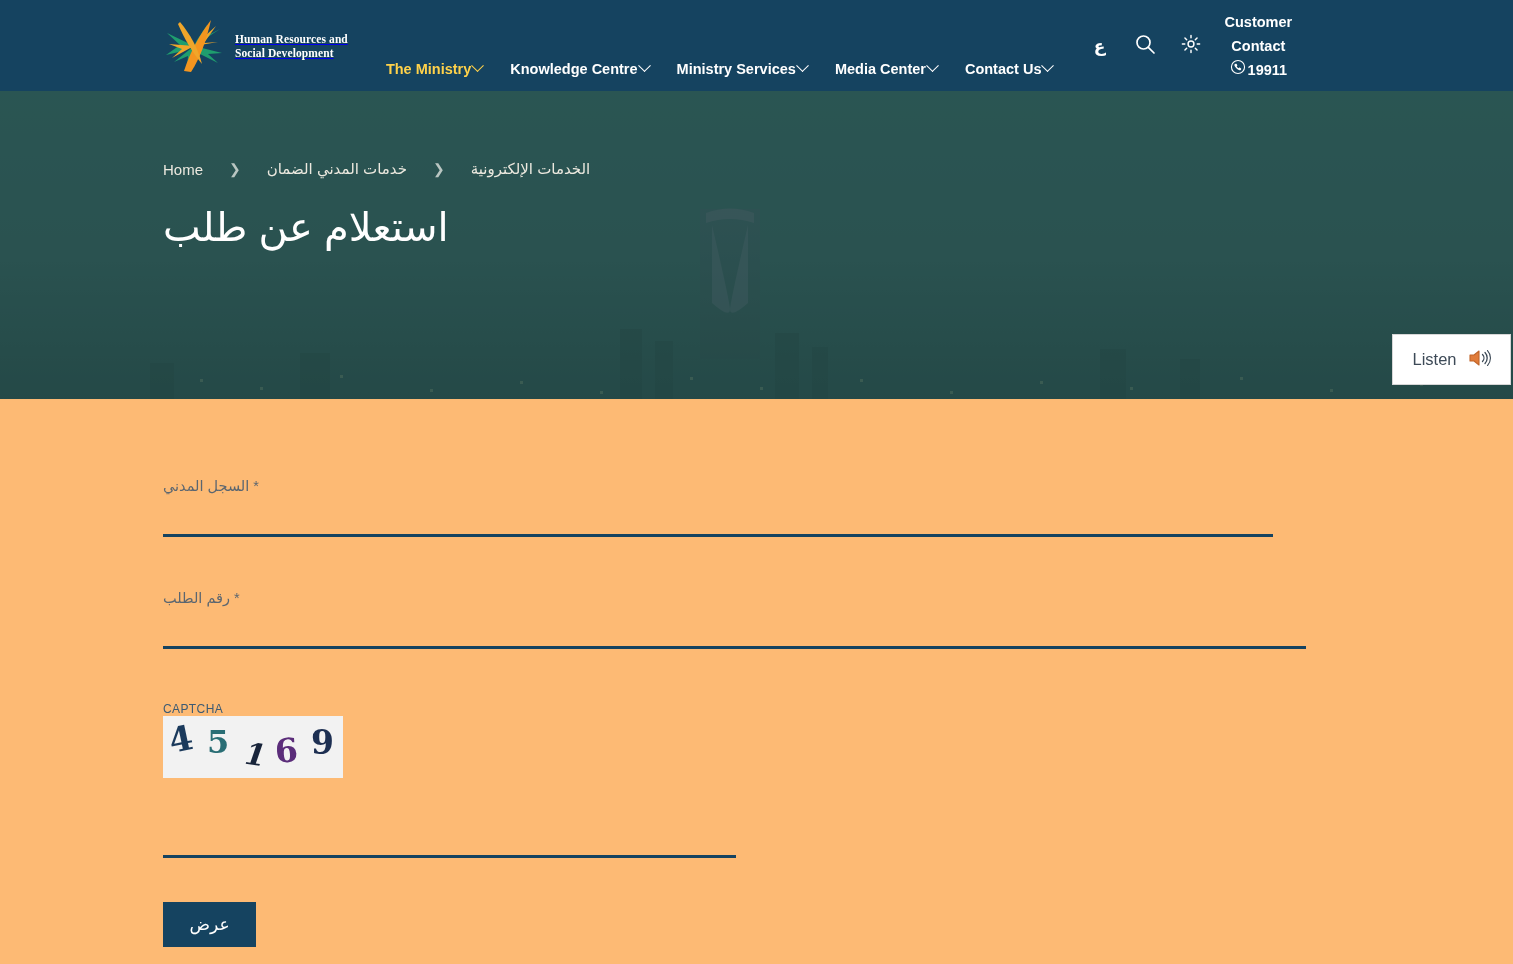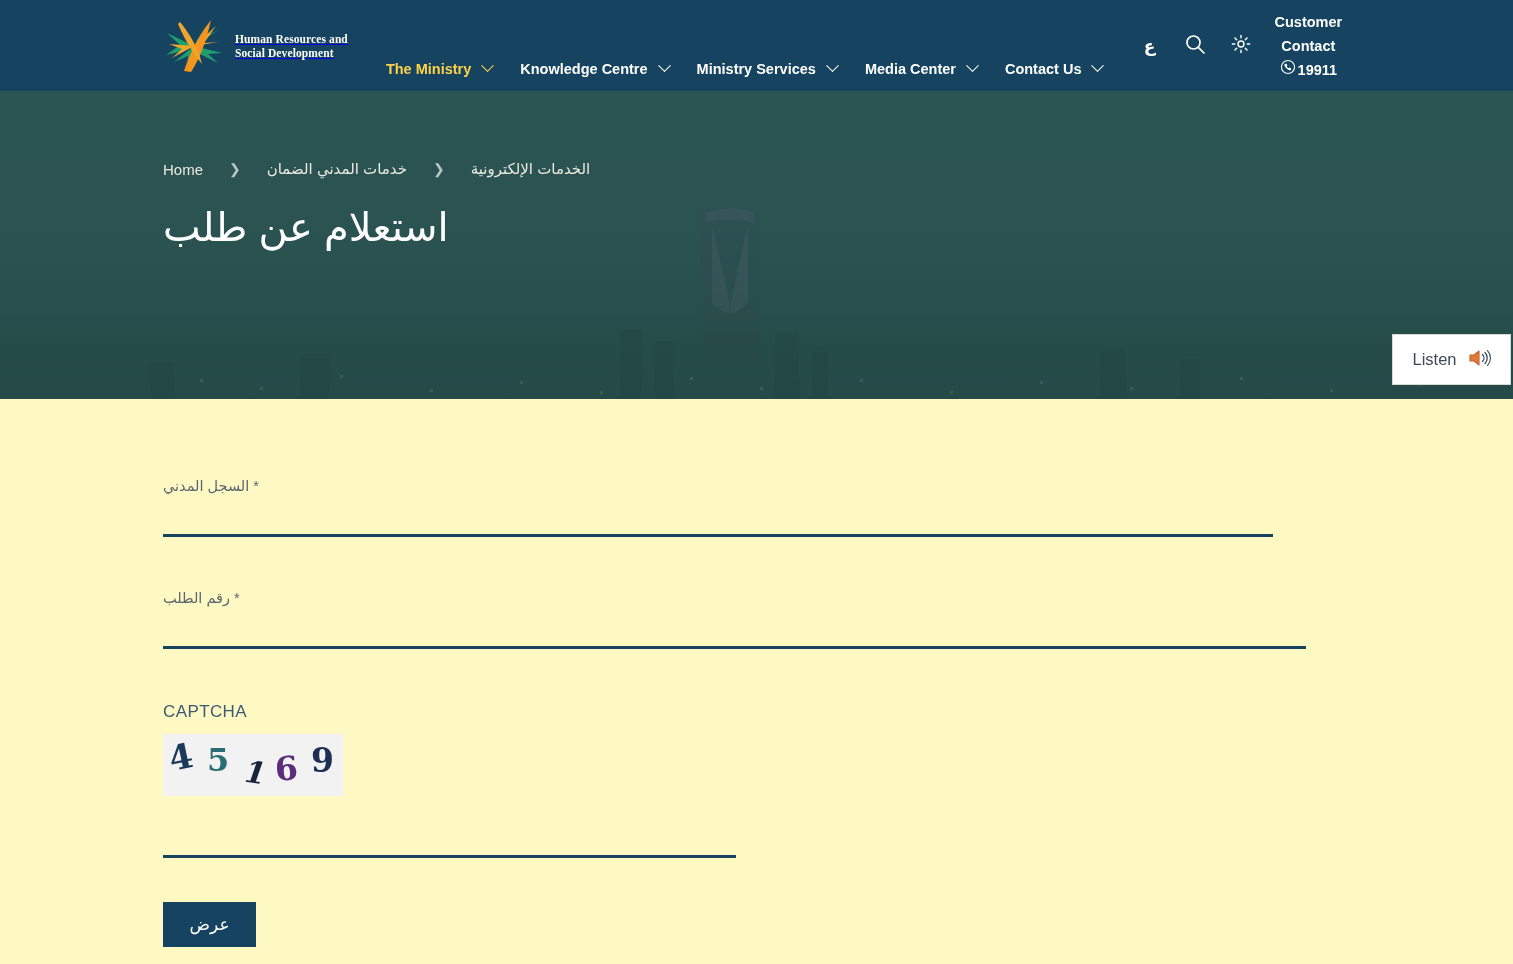--- a/index.html
+++ b/index.html
@@ -39,21 +39,21 @@
     margin-left: 24px;
     gap: 0;
   }
   .nav-item {
     color: #ffffff;
     font-size: 14.5px;
     font-weight: 700;
     padding: 0 14px;
     white-space: nowrap;
     cursor: pointer;
-    display: flex; align-items: center; gap: 12px;
+    display: flex; align-items: center; gap: 2px;
     text-decoration: none;
     margin-top: 46px;
   }
   .nav-item.is-active { color: #ffd24a; }
   .caret {
     display: inline-block;
     width: 9px; height: 9px;
     border-right: 1.6px solid currentColor;
     border-bottom: 1.6px solid currentColor;
     transform: rotate(45deg) translate(-2px,-2px);
@@ -177,23 +177,22 @@
   }
   #field-civil { top: 78px; width: 1110px; }
   #field-request { top: 190px; width: 1143px; }
   #field-captcha { top: 417px; width: 573px; }
 
   .captcha-block {
     position: absolute; left: 163px; top: 303px;
   }
   .captcha-caption {
     color: #3c5a73;
-    font-size: 17px;
+    font-size: 12px;
     letter-spacing: .4px;
-    margin-bottom: 12px;
   }
   .captcha-image {
     width: 180px; height: 62px;
     background: #f2f2f2;
     position: relative;
     overflow: hidden;
   }
   .captcha-digit {
     position: absolute;
     font-family: "DejaVu Serif", serif;
@@ -371,21 +370,21 @@
   <span>
     <svg width="24" height="20" viewBox="0 0 24 20" fill="none">
       <path d="M3 7h4l5-4v14l-5-4H3z" fill="#e07b39" stroke="#c0652a" stroke-width="1.1" stroke-linejoin="round"></path>
       <path d="M15.5 6.5a5 5 0 0 1 0 7" stroke="#3d4a57" stroke-width="1.3" stroke-linecap="round"></path>
       <path d="M18 4.5a8 8 0 0 1 0 11" stroke="#3d4a57" stroke-width="1.3" stroke-linecap="round"></path>
       <path d="M20.5 2.5a11 11 0 0 1 0 15" stroke="#3d4a57" stroke-width="1.1" stroke-linecap="round"></path>
     </svg>
   </span>
 </div>
 
-<main class="form-area" style="background: #fef9c3;">
+<main class="form-area" style="background: #fdba74;">
 
   <div class="field" id="field-civil">
     <label class="field-label">* السجل المدني</label>
     <input class="field-input" type="text" placeholder="" style="border-bottom-color: rgb(21, 67, 96);">
   </div>
 
   <div class="field" id="field-request">
     <label class="field-label">* رقم الطلب</label>
     <input class="field-input" type="text" placeholder="" style="border-bottom-color: rgb(21, 67, 96);">
   </div>

